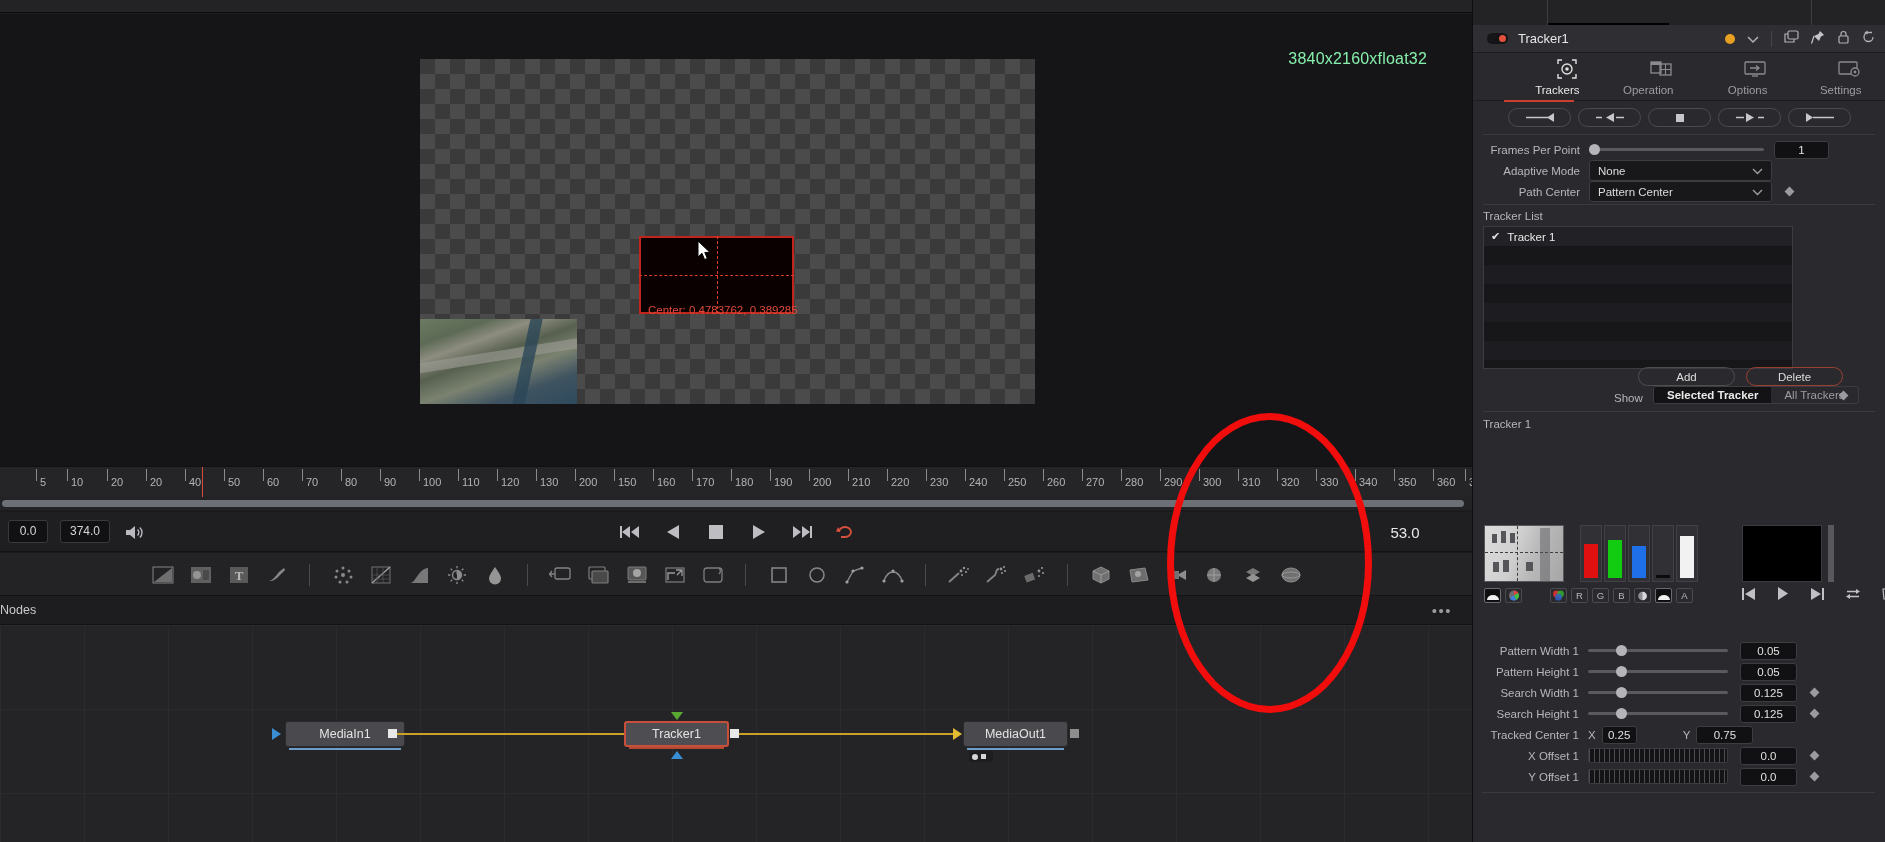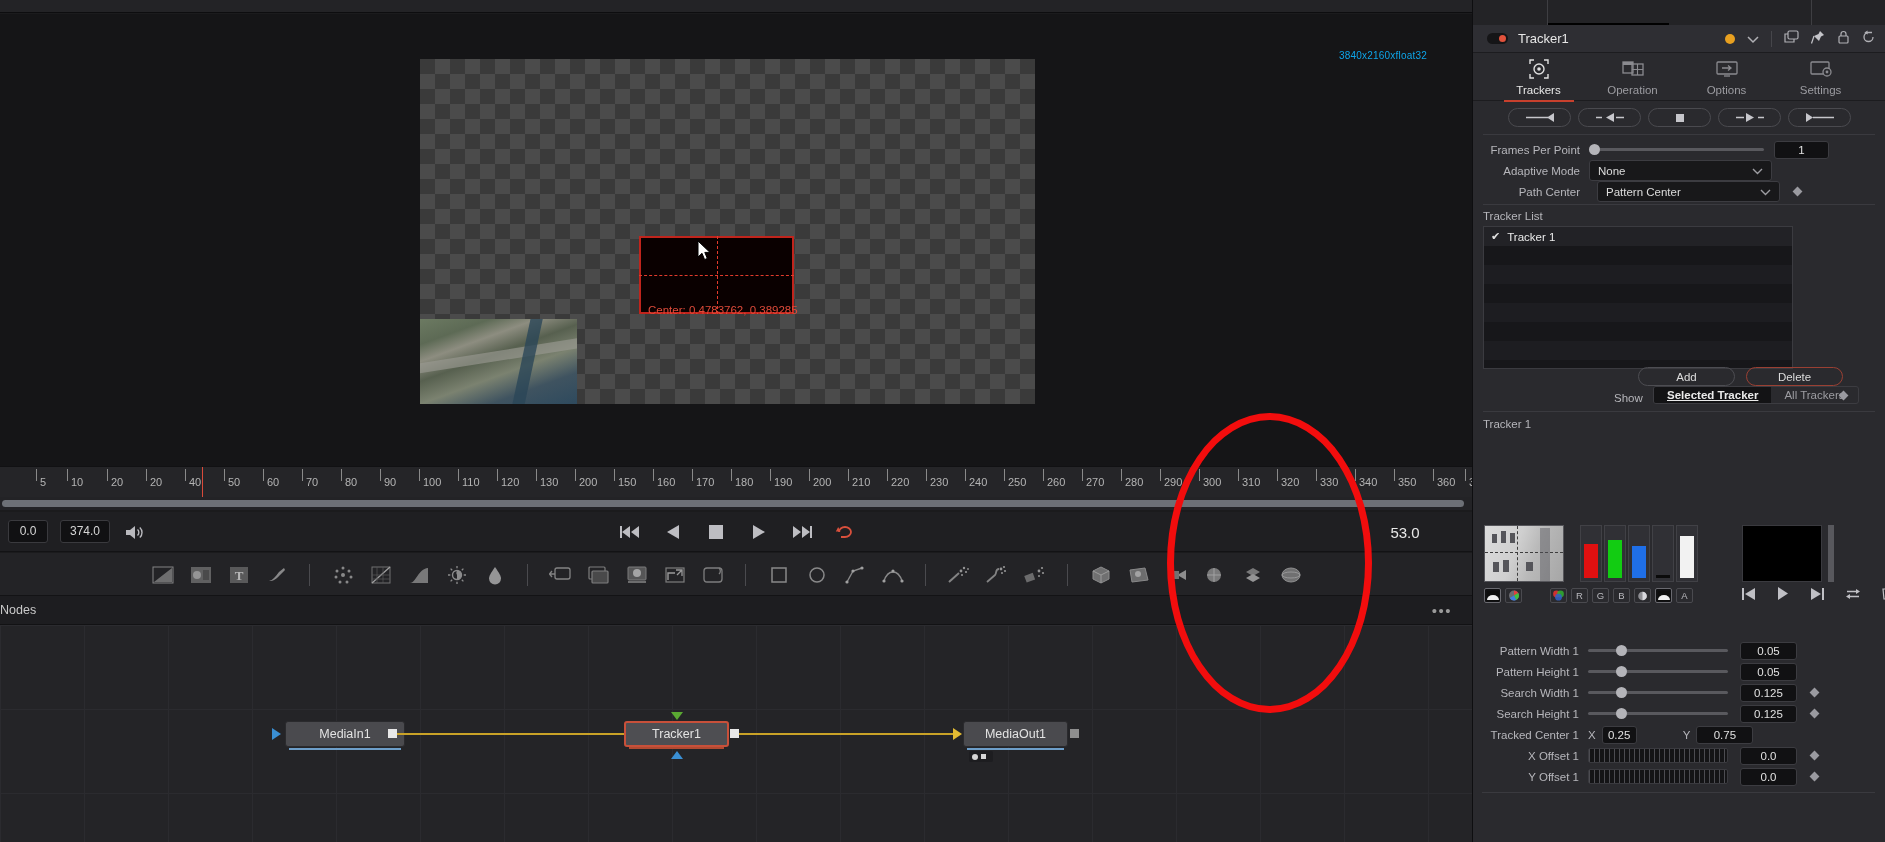--- a/index.html
+++ b/index.html
@@ -22,21 +22,21 @@
     position: absolute; left: 0; top: 0; width: 1472px; height: 13px;
     background: #232326; border-bottom: 1px solid #0d0d0f;
   }
   .viewer {
     position: absolute; left: 0; top: 14px; width: 1472px; height: 452px;
     background: #151517;
     overflow: hidden;
   }
   .res-label {
     position: absolute; right: 45px; top: 36px;
-    font-size: 10px; color: #0ea5e9; letter-spacing: .2px;
+    font-size: 16px; color: #86efac; letter-spacing: .2px;
   }
   
   .canvas-img {
     position: absolute; left: 420px; top: 45px;
     width: 615px; height: 345px;
     background-image:
       linear-gradient(45deg, #4b4b4b 25%, transparent 25%, transparent 75%, #4b4b4b 75%),
       linear-gradient(45deg, #4b4b4b 25%, transparent 25%, transparent 75%, #4b4b4b 75%);
     background-color: #3a3a3a;
     background-size: 30px 30px;
@@ -213,21 +213,21 @@
   .insp-title-text { margin-left: 10px; font-size: 13px; color: #e6e6e6; }
   .insp-title-right { position: absolute; right: 10px; display: flex; align-items: center; gap: 12px; }
   .dot-orange { width: 10px; height: 10px; border-radius: 50%; background: #e8a020; }
   .vline { width: 1px; height: 16px; background: #46464b; }
 
   .subtabs {
     position: absolute; left: 0; top: 53px; width: 413px; height: 48px;
     display: flex; align-items: flex-start; justify-content: center; gap: 12px;
     border-bottom: 1px solid #1c1c1f; padding-top: 4px;
   }
-  .subtab { width: 82px; display: flex; flex-direction: column; align-items: center; gap: 3px; position: relative; padding-bottom: 6px; }
+  .subtab { width: 82px; display: flex; flex-direction: column; align-items: flex-end; gap: 3px; position: relative; padding-bottom: 6px; }
   .subtab .lbl { font-size: 11.5px; color: #9c9ca1; }
   .subtab.active .lbl { color: #e8e8e8; }
   .subtab.active::after {
     content: ""; position: absolute; left: 6px; right: 6px; bottom: 0; height: 2px; background: #c8402d;
   }
 
   .playbar { position: absolute; left: 0; top: 101px; width: 413px; height: 32px;
              display: flex; align-items: center; justify-content: center; gap: 7px; }
   .pbtn {
     width: 63px; height: 19px; border: 1px solid #4a4a4f; border-radius: 10px;
@@ -263,21 +263,21 @@
 
   .btn-rounded {
     height: 19px; border: 1px solid #4d4d52; border-radius: 10px;
     display: flex; align-items: center; justify-content: center;
     font-size: 11.5px; color: #dcdcdc;
   }
   .btn-rounded.danger { border-color: #9a4033; }
 
   .segbtn-group { position: absolute; display: flex; border: 1px solid #3c3c41; border-radius: 3px; overflow: hidden; }
   .segbtn { padding: 2px 13px; font-size: 11.5px; color: #9d9da2; }
-  .segbtn.active { background: #131315; color: #eaeaea; font-weight: bold; text-decoration: underline; }
+  .segbtn.active { background: #131315; color: #eaeaea; font-weight: bold; }
 
   .preview-thumb {
     position: absolute; left: 1484px; top: 525px; width: 80px; height: 57px;
     background: linear-gradient(110deg, #dcdcdc 0%, #cfcfcf 40%, #b9b9b9 62%, #a6a6a6 100%);
     border: 1px solid #56565b; overflow: hidden;
   }
   .pt-dash-h { position: absolute; left: 0; right: 0; top: 48%; border-top: 1px dashed #3d3d3d; }
   .pt-dash-v { position: absolute; top: 0; bottom: 0; left: 41%; border-left: 1px dashed #3d3d3d; }
   .pt-blk { position: absolute; background: #55555a; }
 
@@ -917,21 +917,21 @@
         <span class="chev">
           <svg width="11" height="7" viewBox="0 0 11 7">
               <path d="M1,1 L5.5,5.5 L10,1" stroke="#9d9da2" stroke-width="1.4" fill="none"></path>
             </svg>
         </span>
       </div>
     </div>
 
     <div class="prow" style="top:181px;">
       <div class="plabel">Path Center</div>
-      <div class="sel-box" style="width:183px;margin-left:8px;">
+      <div class="sel-box" style="width:183px;">
         <span>Pattern Center</span>
         <span class="chev">
           <svg width="11" height="7" viewBox="0 0 11 7">
               <path d="M1,1 L5.5,5.5 L10,1" stroke="#9d9da2" stroke-width="1.4" fill="none"></path>
             </svg>
         </span>
       </div>
       <div class="kf-diamond" style="margin-left:14px;"></div>
     </div>
 

